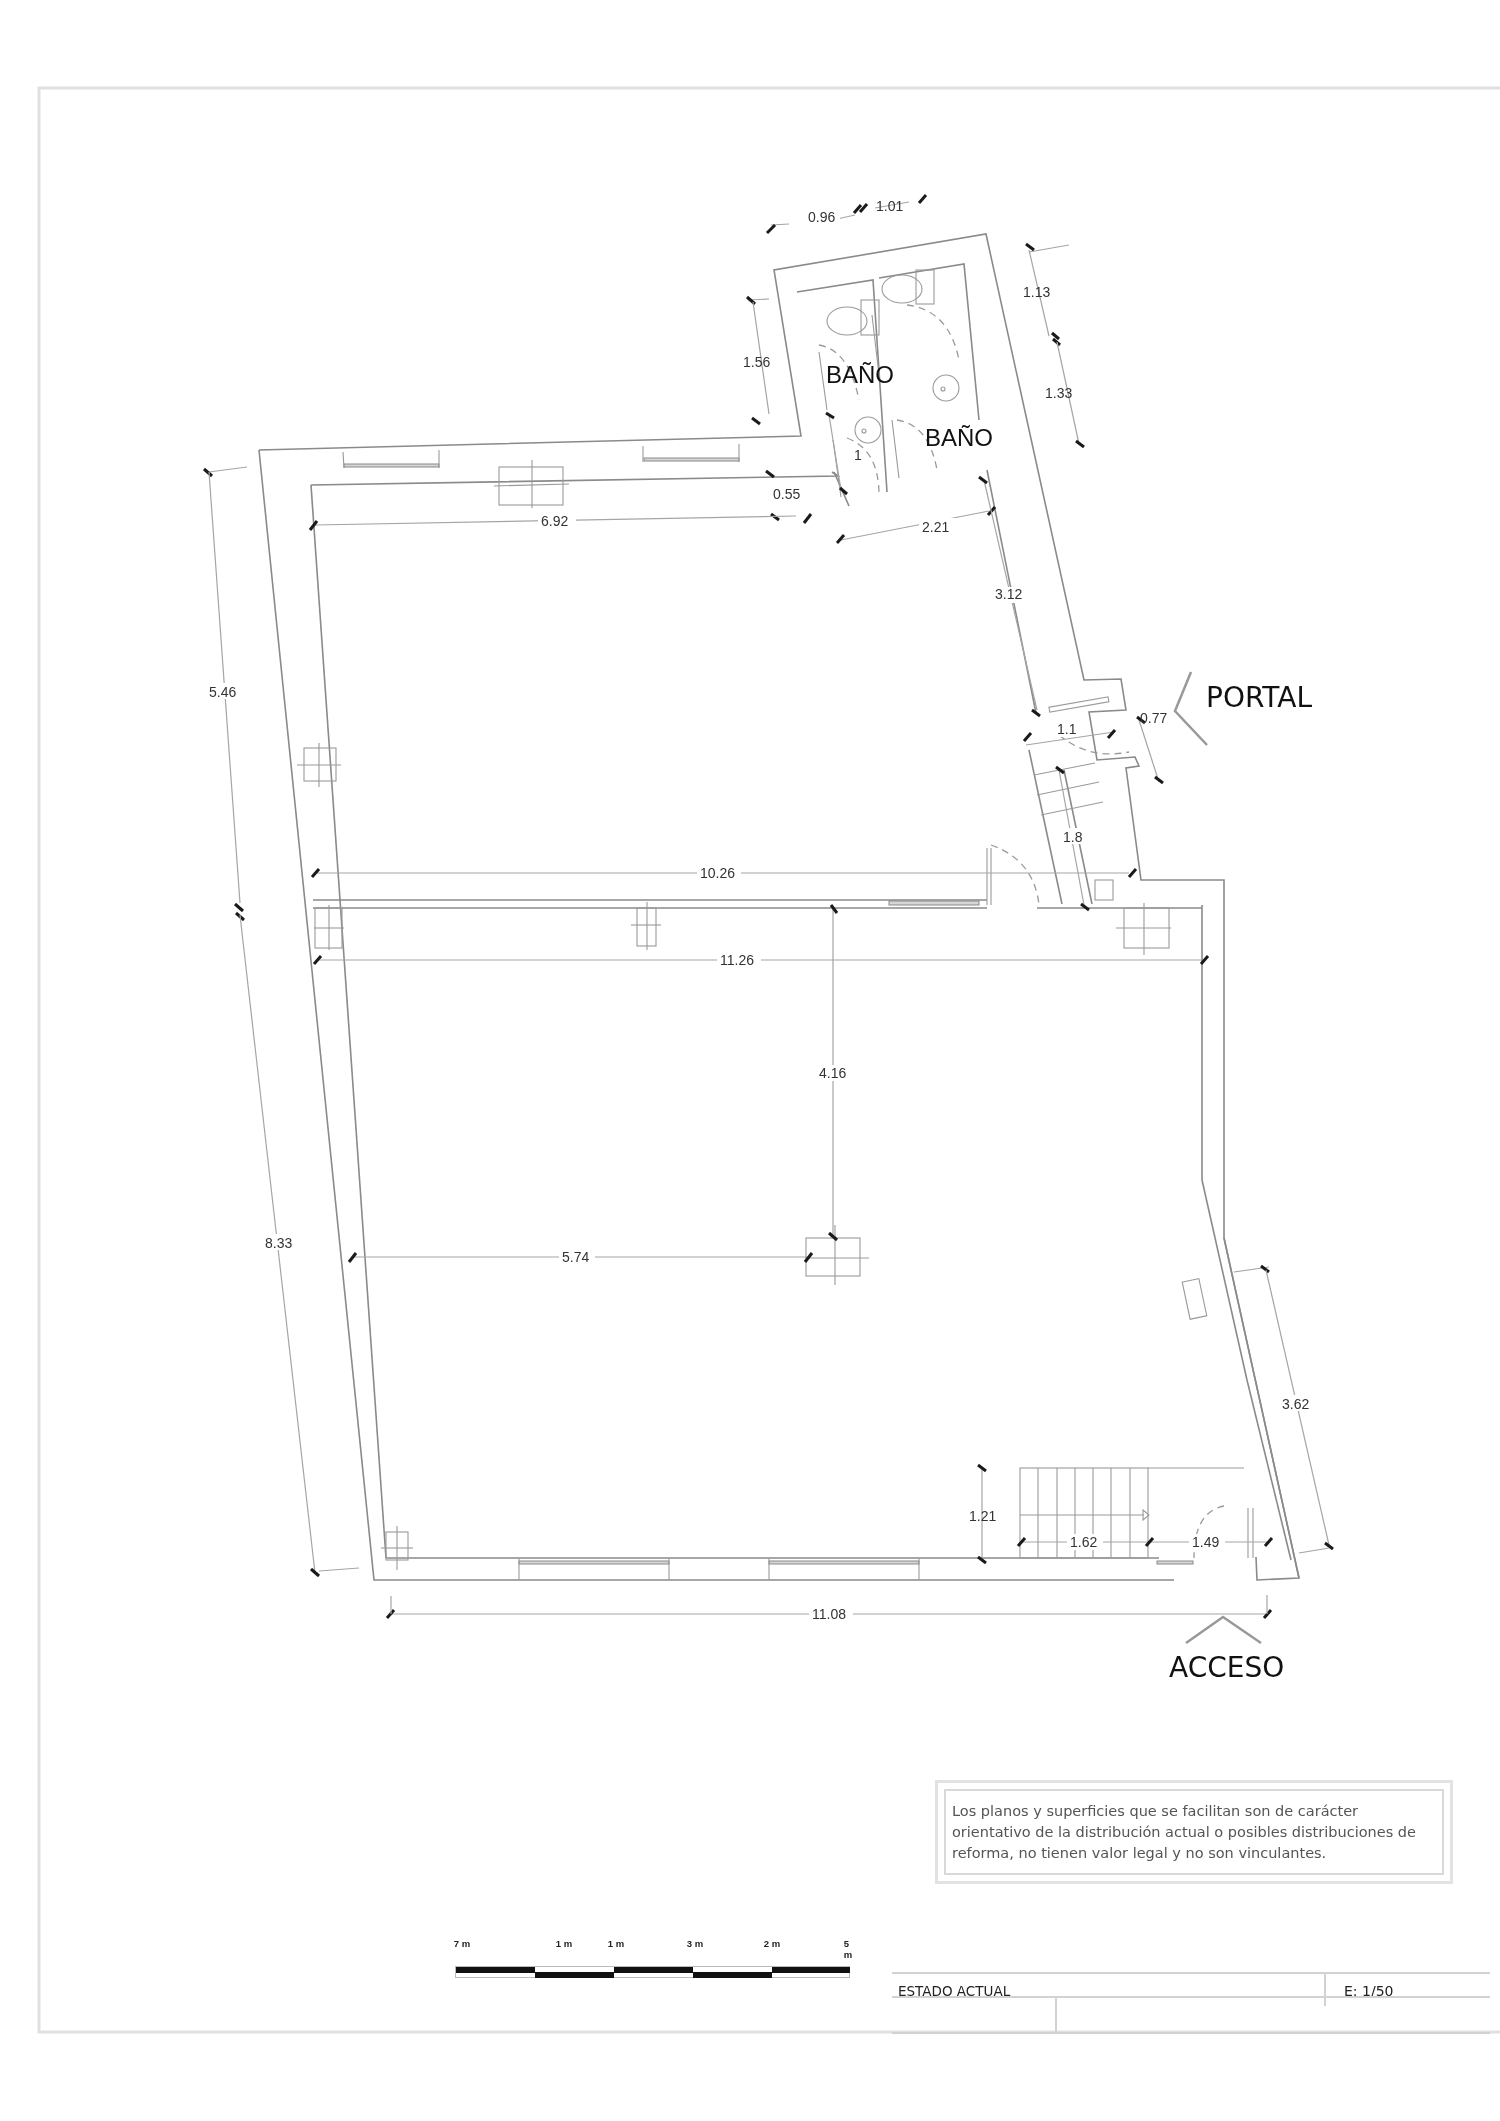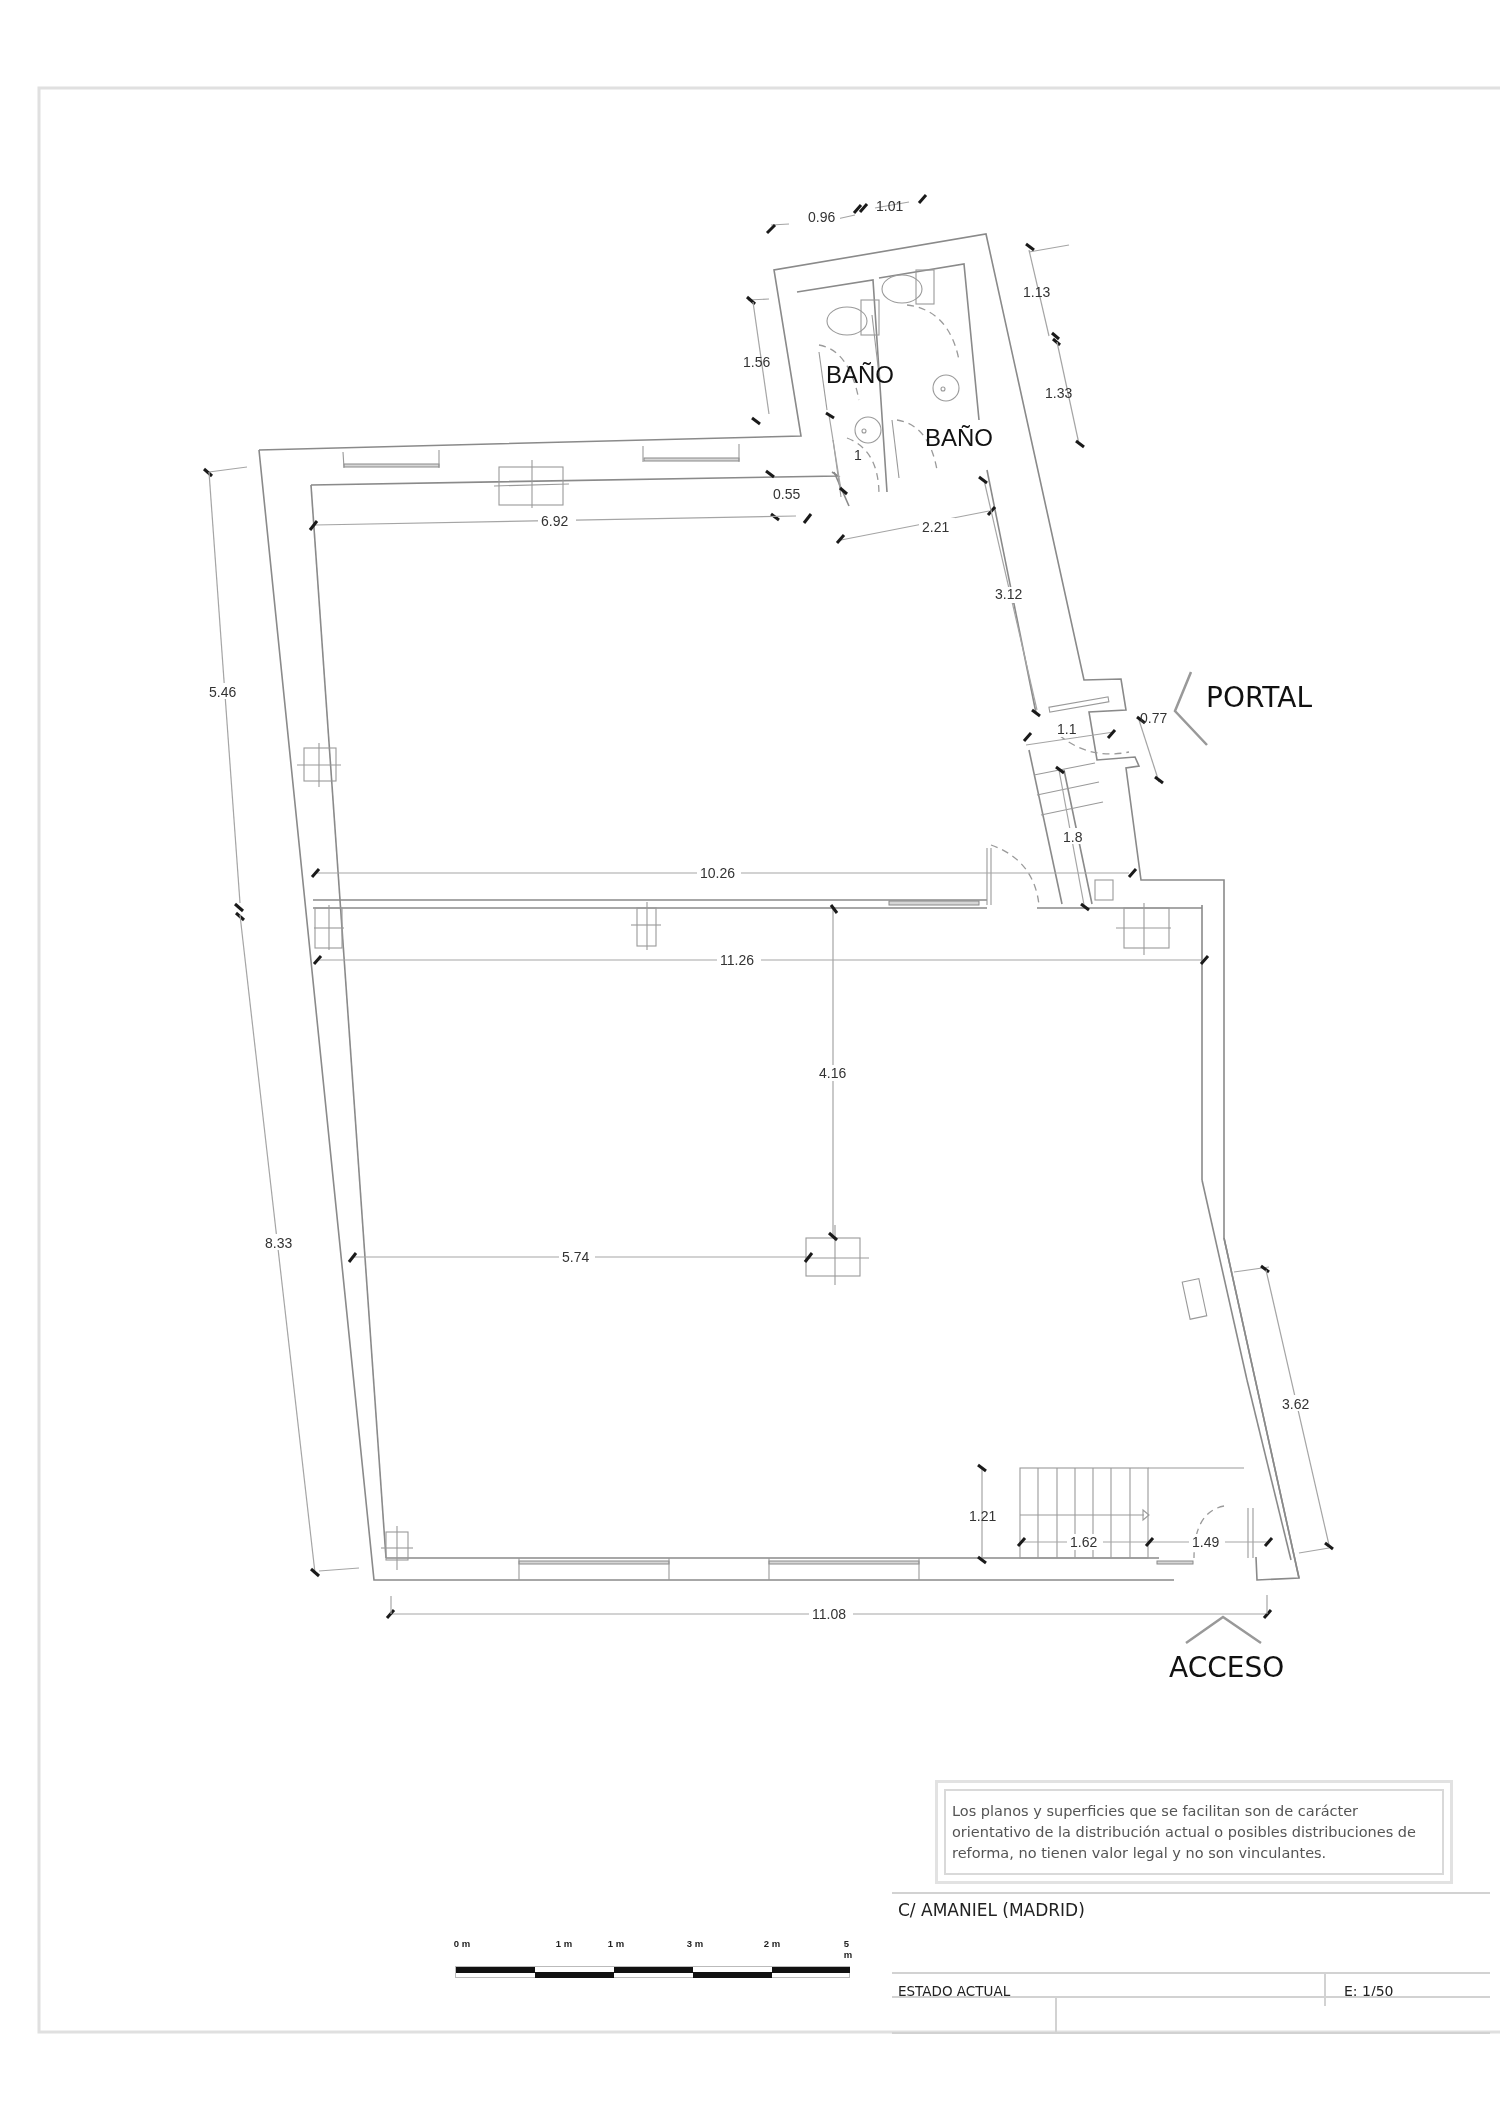--- a/index.html
+++ b/index.html
@@ -290,41 +290,40 @@
 
   <polyline points="1162,672 1146,711 1178,745" fill="none" stroke="#999" stroke-width="2.5"></polyline>
   <text class="label" x="1177" y="707" font-size="28" style="font-family:'DejaVu Sans', sans-serif;">PORTAL</text>
 
   <polyline points="1157,1643 1194,1617 1232,1643" fill="none" stroke="#999" stroke-width="2.5"></polyline>
   <text class="label" x="1140" y="1677" font-size="28" style="font-family:'DejaVu Sans', sans-serif;">ACCESO</text>
 </svg>
 </div>
 
 <div class="scale">
-  <span class="scale-lab" style="left:7px;">0 m</span>
+  <span class="scale-lab" style="left:7px;">7 m</span>
   <span class="scale-lab" style="left:90px;margin-left:19px;">1 m</span>
   <span class="scale-lab" style="left:161px;">1 m</span>
   <span class="scale-lab" style="left:240px;">3 m</span>
   <span class="scale-lab" style="left:317px;">2 m</span>
   <span class="scale-lab" style="left:393px;">5 m</span>
   <div class="scale-bar">
     <div class="seg" style="left:0;top:0;width:79px;"></div>
     <div class="seg" style="left:79px;top:5px;width:79px;"></div>
     <div class="seg" style="left:158px;top:0;width:79px;"></div>
     <div class="seg" style="left:237px;top:5px;width:79px;"></div>
     <div class="seg" style="left:316px;top:0;width:78px;"></div>
   </div>
 </div>
 
 <div class="note-box">
   <div class="note-inner">Los planos y superficies que se facilitan son de carácter orientativo de la distribución actual o posibles distribuciones de reforma, no tienen valor legal y no son vinculantes.</div>
 </div>
 
 <div class="tb">
-  <div class="tb-row tb-title">C/  AMANIEL   (MADRID)</div>
   <div class="tb-row tb-r3">
     <div class="cell left">ESTADO  ACTUAL</div>
     <div class="cell right">E: 1/50</div>
   </div>
   <div class="tb-row tb-r4">
     <div class="split"></div>
   </div>
 </div>
 
 </body></html>

